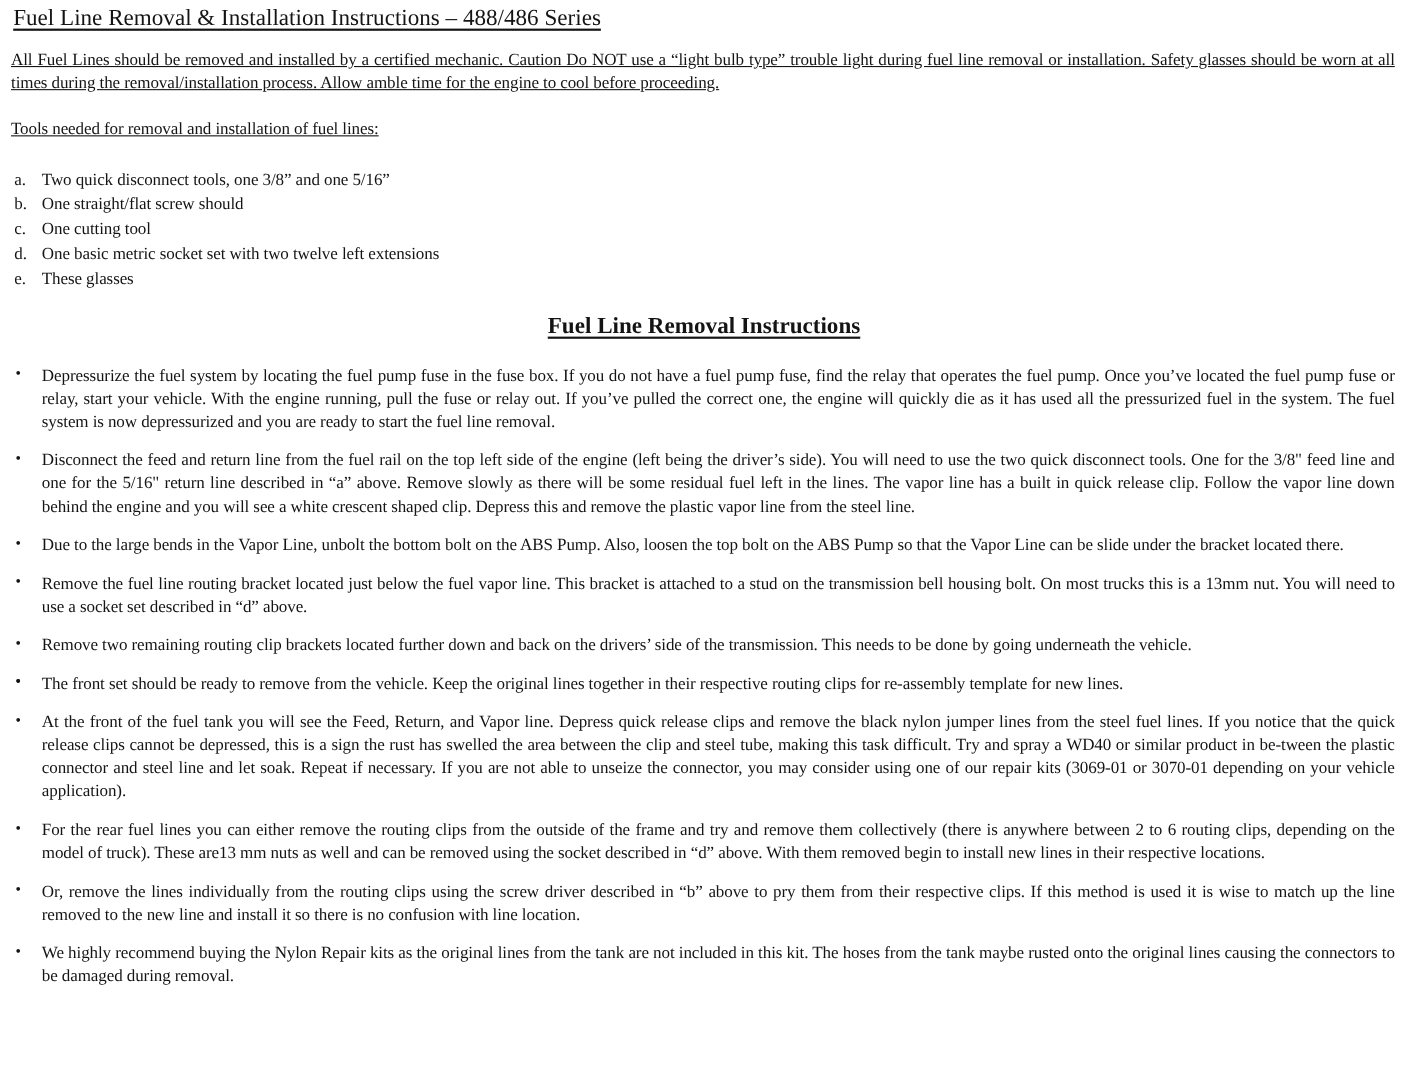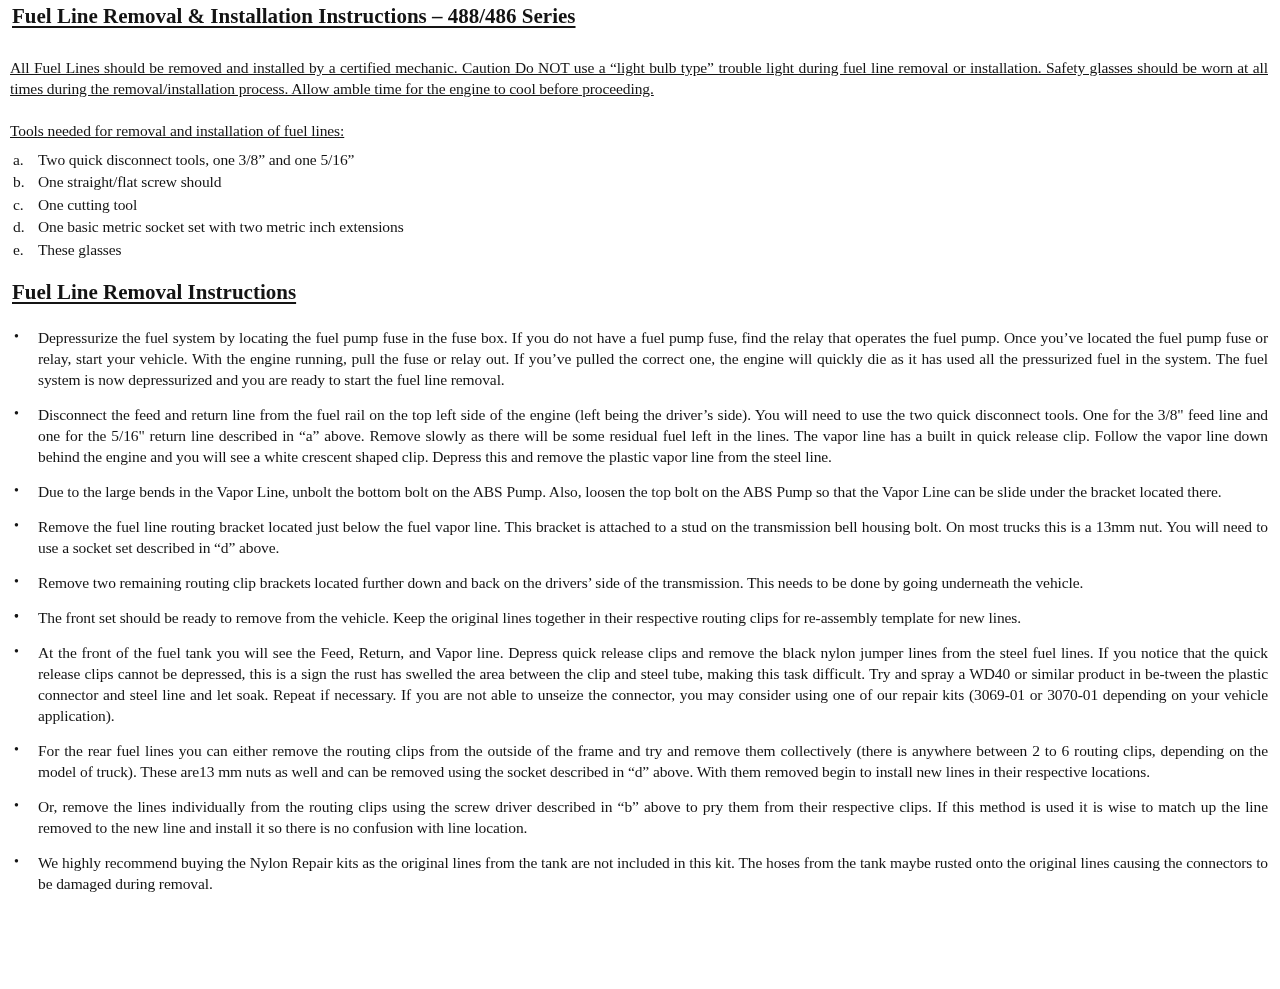--- a/index.html
+++ b/index.html
@@ -11,49 +11,50 @@
     width: 1280px;
     height: 989px;
     overflow: hidden;
     font-family: "Liberation Serif", "DejaVu Serif", serif;
     color: #141414;
   }
   .doc {
     padding: 3px 12px 0 10px;
   }
   h1.page-title {
-    margin: 0 0 28px 2px;
+    margin: 0 0 15px 2px;
     font-size: 21px;
     line-height: 26px;
-    font-weight: bold;
+    font-weight: normal;
   }
   h2.section-heading {
     margin: 4px 0 22px 2px;
     font-size: 21px;
     line-height: 26px;
     font-weight: bold;
+    text-align: center;
   }
   .u {
     text-decoration: underline;
     text-decoration-thickness: 2px;
     text-underline-offset: 3px;
   }
   p.body {
     margin: 0 0 21px 0;
     font-size: 15.5px;
     line-height: 21px;
     letter-spacing: -0.1px;
     text-decoration: underline;
   }
   p.just {
     text-align: justify;
     text-justify: inter-word;
   }
   p.tools-intro {
-    margin-bottom: 8px;
+    margin-bottom: 25px;
   }
   ol.tools {
     list-style: none;
     margin: 0 0 18px 0;
     padding: 0;
   }
   ol.tools li {
     position: relative;
     padding-left: 28px;
     font-size: 15.5px;
@@ -95,21 +96,21 @@
   <h1 class="page-title"><span class="u">Fuel Line Removal &amp; Installation Instructions – 488/486 Series</span></h1>
 
   <p class="body just">All Fuel Lines should be removed and installed by a certified mechanic. Caution Do NOT use a “light bulb type” trouble light during fuel line removal or installation. Safety glasses should be worn at all times during the removal/installation process. Allow amble time for the engine to cool before proceeding.</p>
 
   <p class="body tools-intro">Tools needed for removal and installation of fuel lines:</p>
 
   <ol class="tools">
     <li><span class="marker">a.</span><span>Two quick disconnect tools, one 3/8” and one 5/16”</span></li>
     <li><span class="marker">b.</span><span>One straight/flat screw should</span></li>
     <li><span class="marker">c.</span><span>One cutting tool</span></li>
-    <li><span class="marker">d.</span><span>One basic metric socket set with two metric inch extensions</span></li>
+    <li><span class="marker">d.</span><span>One basic metric socket set with two twelve left extensions</span></li>
     <li><span class="marker">e.</span><span>These glasses</span></li>
   </ol>
 
   <h2 class="section-heading"><span class="u">Fuel Line Removal Instructions</span></h2>
 
   <ul class="steps">
     <li><span class="bullet">•</span><span class="step-text">Depressurize the fuel system by locating the fuel pump fuse in the fuse box. If you do not have a fuel pump fuse, find the relay that operates the fuel pump. Once you’ve located the fuel pump fuse or relay, start your vehicle. With the engine running, pull the fuse or relay out. If you’ve pulled the correct one, the engine will quickly die as it has used all the pressurized fuel in the system. The fuel system is now depressurized and you are ready to start the fuel line removal.</span></li>
     <li><span class="bullet">•</span><span class="step-text">Disconnect the feed and return line from the fuel rail on the top left side of the engine (left being the driver’s side). You will need to use the two quick disconnect tools. One for the 3/8" feed line and one for the 5/16" return line described in “a” above. Remove slowly as there will be some residual fuel left in the lines. The vapor line has a built in quick release clip. Follow the vapor line down behind the engine and you will see a white crescent shaped clip. Depress this and remove the plastic vapor line from the steel line.</span></li>
     <li><span class="bullet">•</span><span class="step-text">Due to the large bends in the Vapor Line, unbolt the bottom bolt on the ABS Pump. Also, loosen the top bolt on the ABS Pump so that the Vapor Line can be slide under the bracket located there.</span></li>
     <li><span class="bullet">•</span><span class="step-text">Remove the fuel line routing bracket located just below the fuel vapor line. This bracket is attached to a stud on the transmission bell housing bolt. On most trucks this is a 13mm nut. You will need to use a socket set described in “d” above.</span></li>

